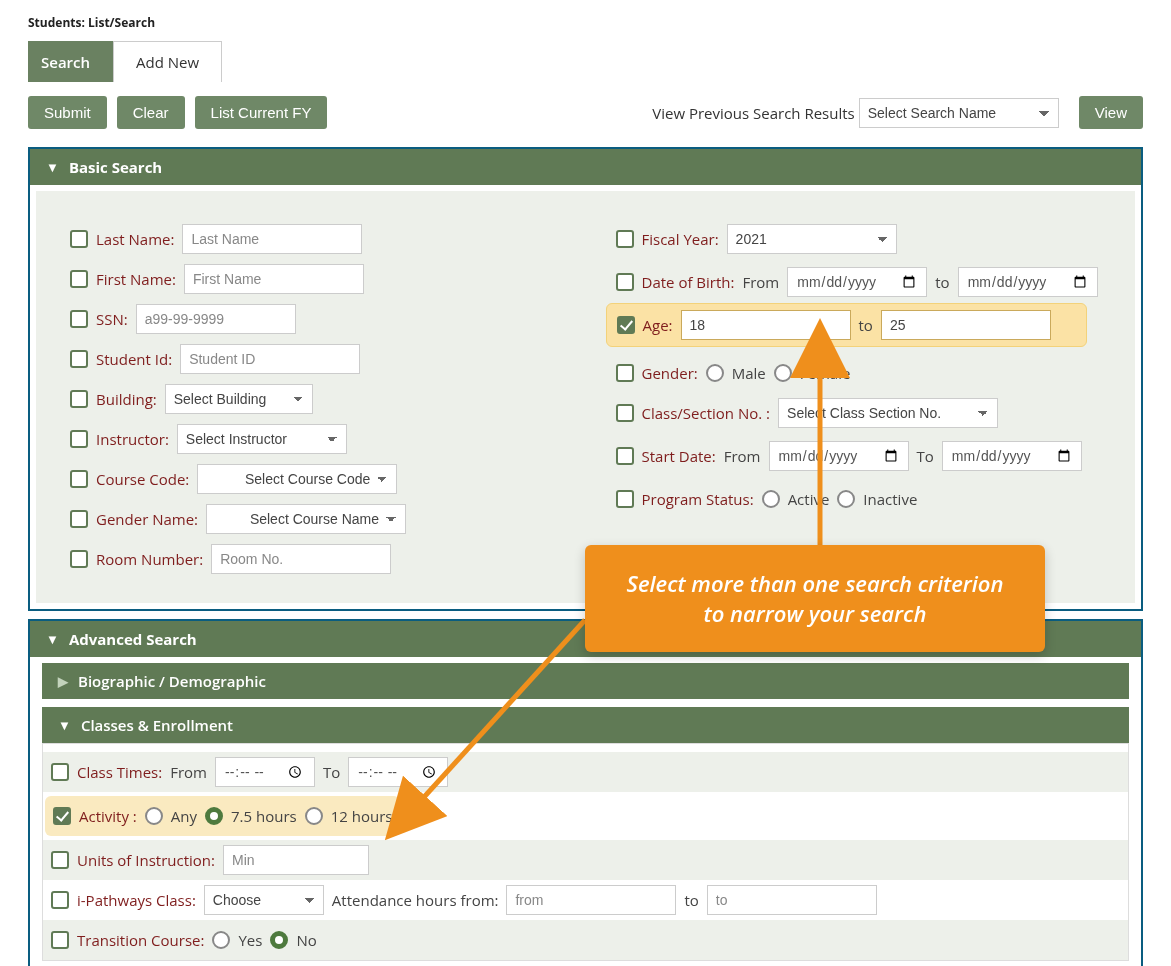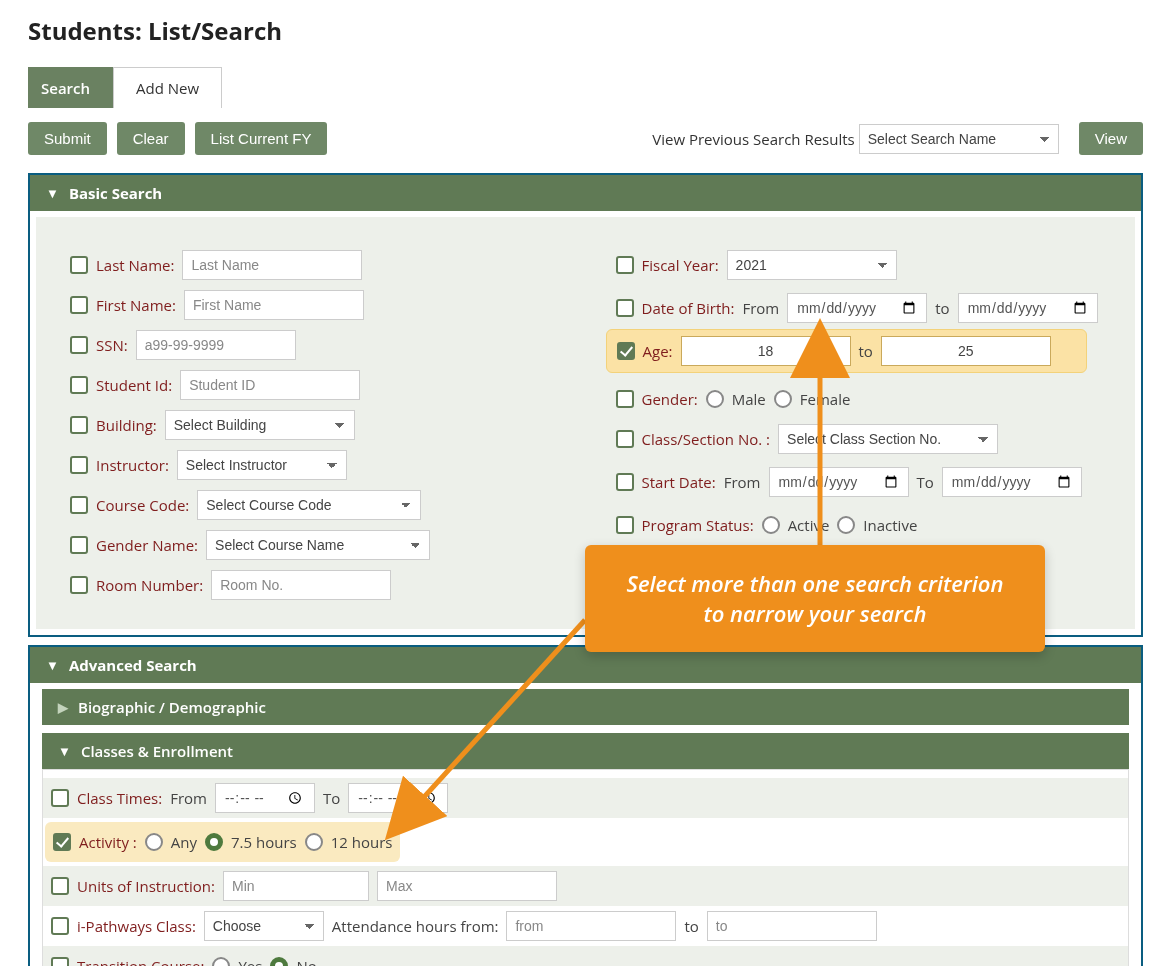--- a/index.html
+++ b/index.html
@@ -7,23 +7,23 @@
     margin: 0;
     padding: 0 28px 20px 28px;
     font-family: "Segoe UI", "Open Sans", Arial, sans-serif;
     font-size: 15px;
     color: #333;
     background: #fff;
     width: 1171px;
     position: relative;
   }
   h2 {
-    font-size: 24px;
+    font-size: 12px;
     font-weight: 700;
-    margin: 14px 0 20px 0;
+    margin: 14px 0 10px 0;
     color: #222;
   }
   .tabs {
     display: flex;
     gap: 0;
     margin-bottom: 4px;
   }
   .tab {
     padding: 10px 22px;
     font-size: 15px;
@@ -159,36 +159,36 @@
     border: 1px solid #ccc;
     padding: 2px 8px;
     font-size: 14px;
     background: #fff;
     color: #444;
   }
   input.text::placeholder, input.date::placeholder { color:#888; }
   input.text { width: 180px; }
   input.date { width: 170px; font-family: Arial, sans-serif; color:#555;}
   input.time { width: 100px; font-family: Arial, sans-serif; color:#555;}
-  .sel-wide { width: 190px; }
-  .sel-wider { width: 224px; }
+  .sel-wide { width: 148px; }
+  .sel-wider { width: 200px; text-align: right; }
   .radio {
     width: 18px; height: 18px; border: 2px solid #888;
     border-radius: 50%; flex-shrink: 0; position: relative; background: #fff;
   }
   .radio.green { border-color: #4e7a3e; border-width: 5px; }
   .radio.green::after { content: ""; }
   .highlight-age {
     background: #fbe2a5;
     border-radius: 6px;
     padding: 6px 10px;
     margin: -2px 24px 6px -10px;
     border: 1px solid #f3d27a;
   }
-  .highlight-age input.text { border-color: #caa95b; text-align: center; }
+  .highlight-age input.text { border-color: #caa95b; }
   .highlight-activity {
     background: #faeac0;
     border-radius: 6px;
     padding: 2px 8px;
     margin-left: -6px;
   }
   .stripes > .stripe-row:nth-child(odd) { background: #edf0ea; }
   .stripes > .stripe-row:nth-child(even) { background: #fff; }
   .stripe-row { padding: 4px 10px 4px 8px; }
   .callout {
@@ -385,21 +385,20 @@
             <span class="radio green"></span>
             <span class="sublbl">7.5 hours</span>
             <span class="radio"></span>
             <span class="sublbl">12 hours</span>
           </div>
         </div>
         <div class="stripe-row field-row">
           <span class="chk"></span>
           <span class="lbl">Units of Instruction:</span>
           <input class="text" style="width: 146px;" placeholder="Min">
-          <input class="text" style="width: 180px;" placeholder="Max">
         </div>
         <div class="stripe-row field-row">
           <span class="chk"></span>
           <span class="lbl">i-Pathways Class:</span>
           <select class="control" style="width:120px"><option>Choose</option></select>
           <span class="sublbl">Attendance hours from:</span>
           <input class="text" style="width: 170px;" placeholder="from">
           <span class="sublbl">to</span>
           <input class="text" style="width: 170px;" placeholder="to">
         </div>

